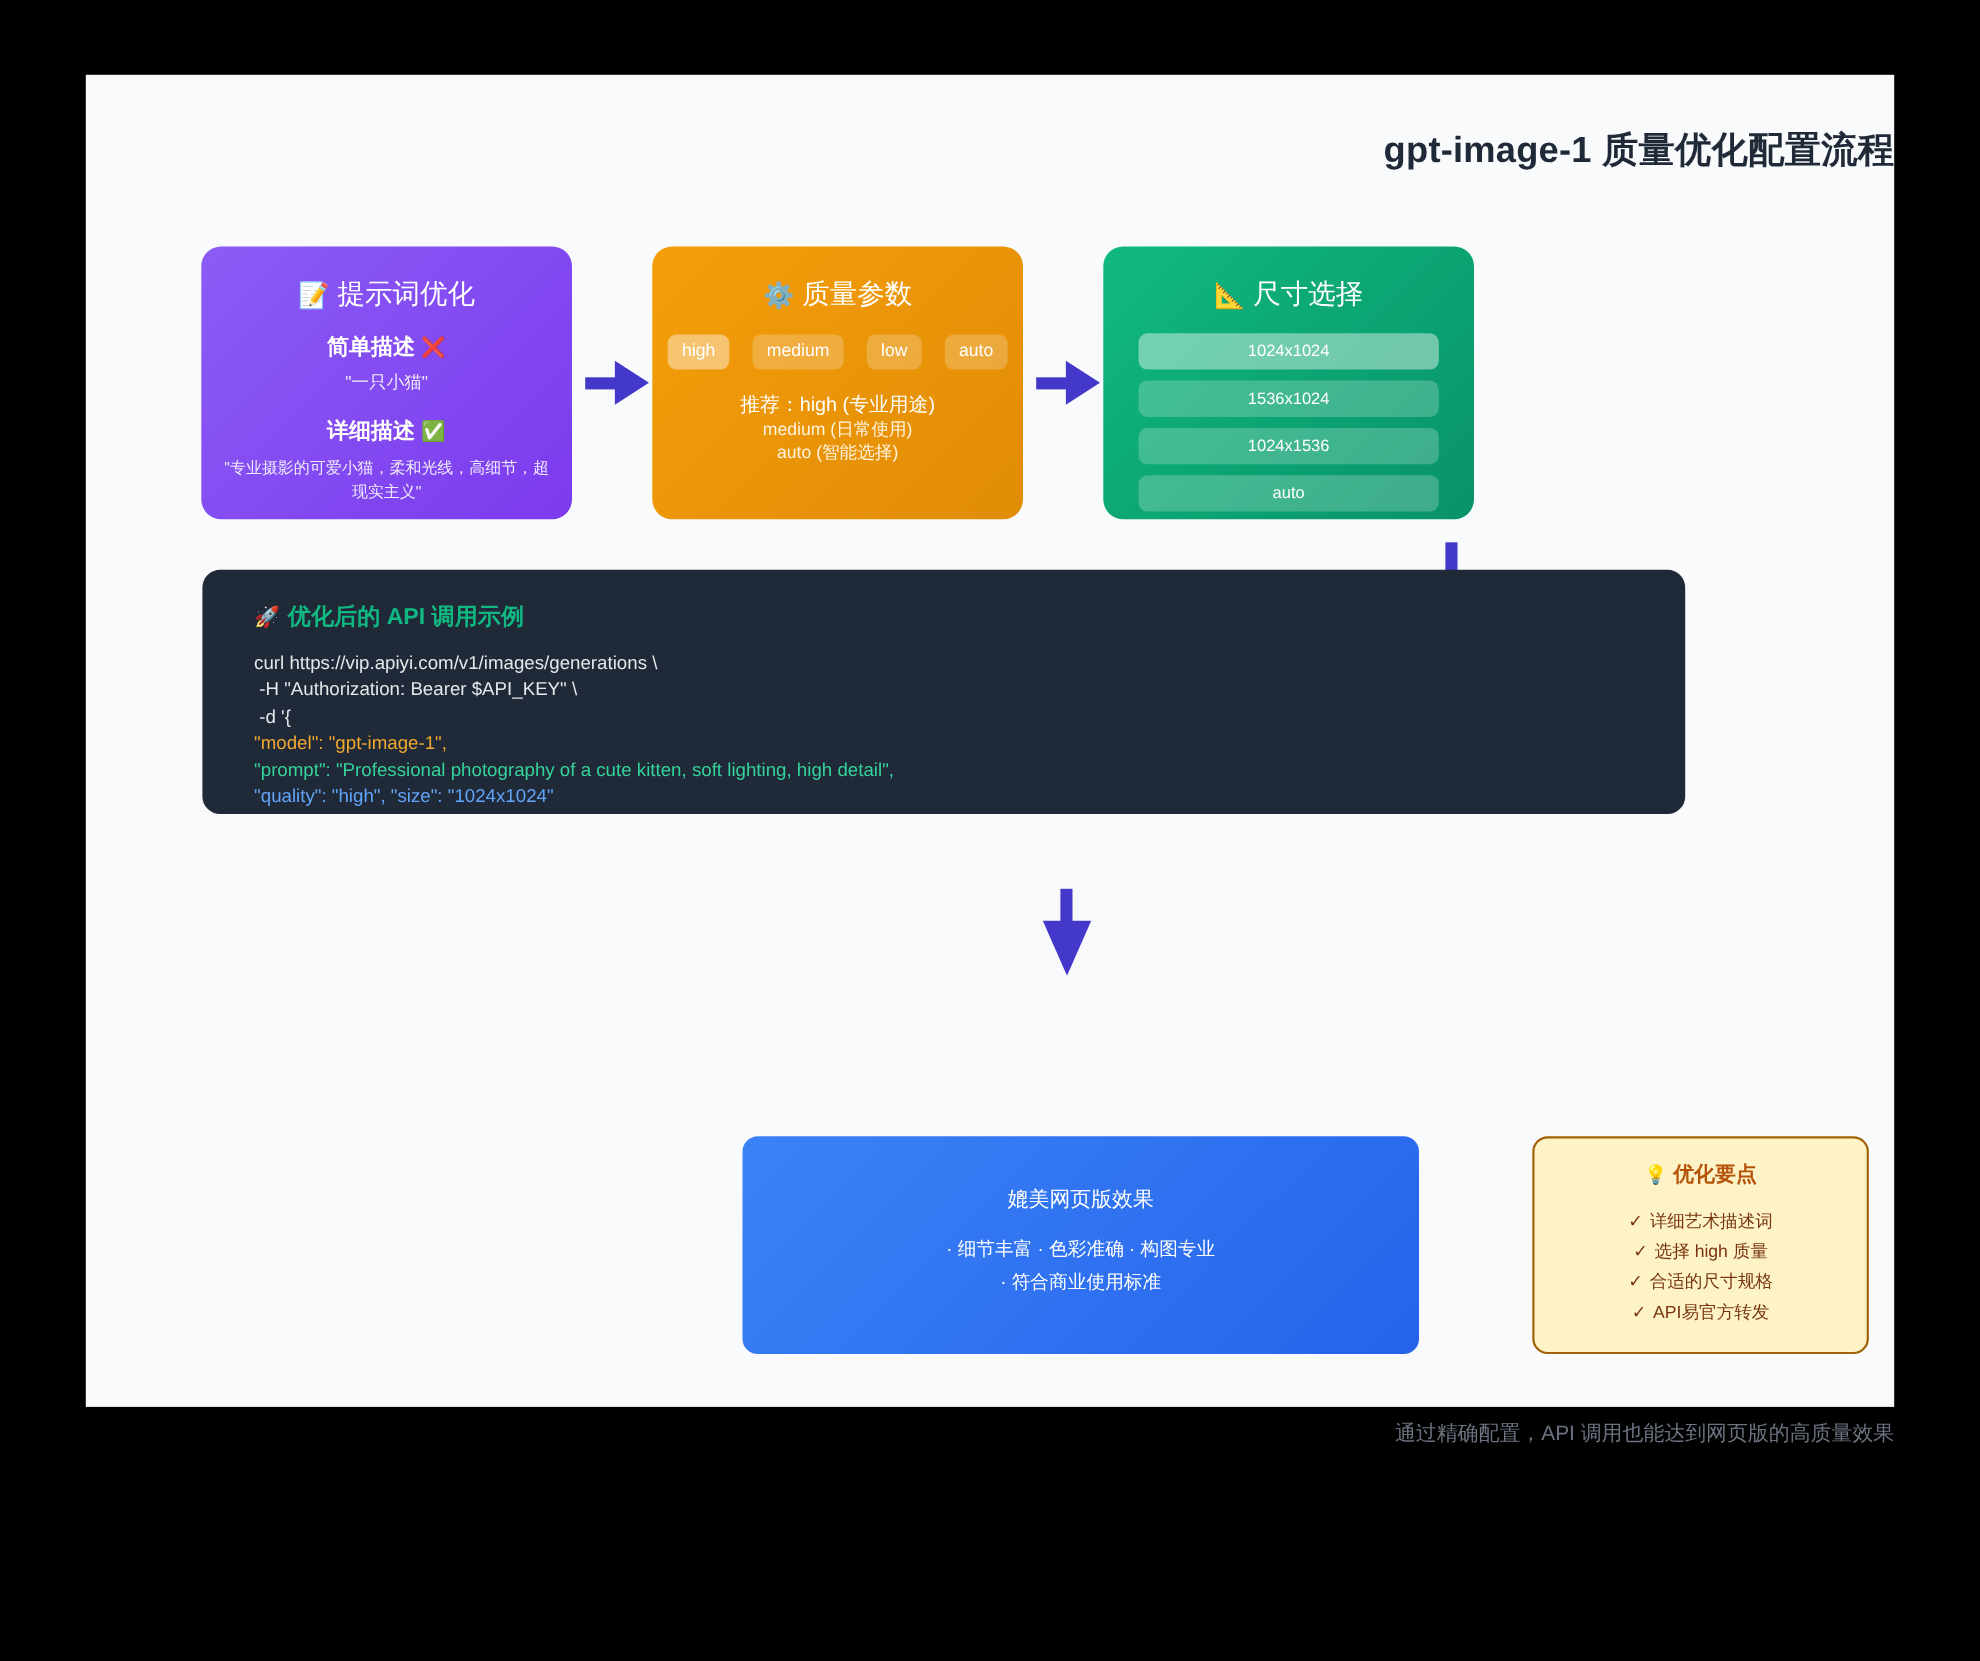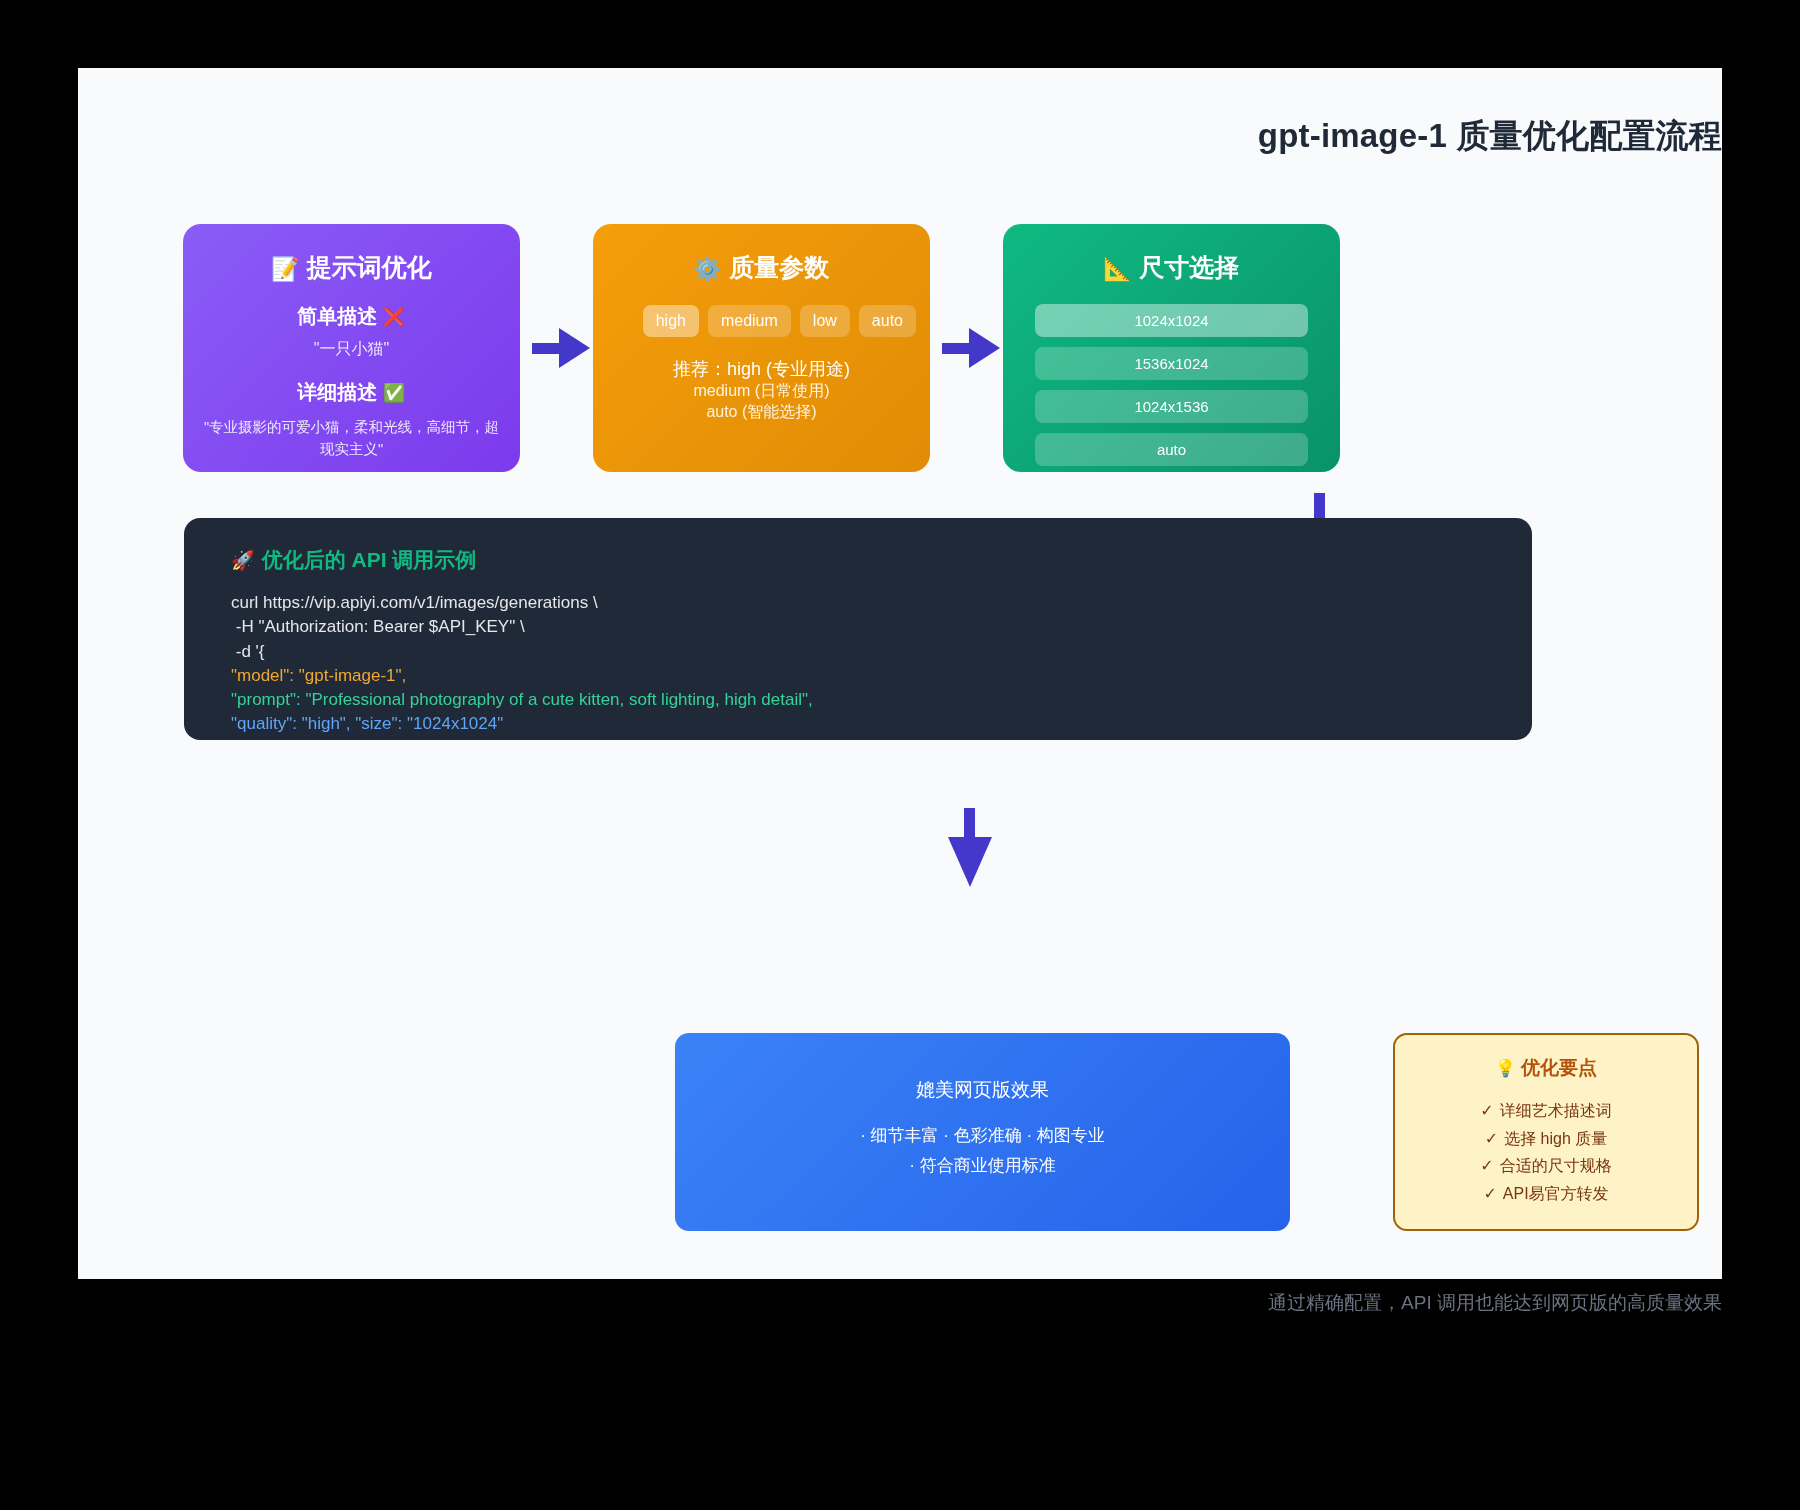--- a/index.html
+++ b/index.html
@@ -46,21 +46,21 @@
   .card {
     position: absolute;
     border-radius: 18px;
     color: #ffffff;
     text-align: center;
     overflow: hidden;
   }
 
   .card-title {
     font-size: 25px;
-    font-weight: bold;
+    font-weight: normal;
     line-height: 1.2;
     white-space: nowrap;
   }
   .card-title .emoji { font-size: 23px; margin-right: 7px; vertical-align: -1px; }
 
   #card-prompt {
     left: 105px; top: 156px; width: 337px; height: 248px;
     background: linear-gradient(135deg,#8b5cf6 0%,#7c3aed 100%);
     padding-top: 28px;
   }
@@ -75,21 +75,21 @@
     font-size: 14.5px; margin-top: 10px; color: #ede9fe; line-height: 1.55;
     padding: 0 18px;
   }
 
   #card-quality {
     left: 515px; top: 156px; width: 337px; height: 248px;
     background: linear-gradient(135deg,#f59e0b 0%,#e08c05 100%);
     padding-top: 28px;
   }
   .chip-row {
-    display: flex; justify-content: flex-end; gap: 9px; margin-top: 21px;
+    display: flex; justify-content: space-between; gap: 9px; margin-top: 21px;
     flex-wrap: wrap; padding: 0 14px;
   }
   .chip {
     background: rgba(255,255,255,0.22);
     border-radius: 8px;
     padding: 7px 13px;
     font-size: 16px;
     color: #ffffff;
     white-space: nowrap;
   }

